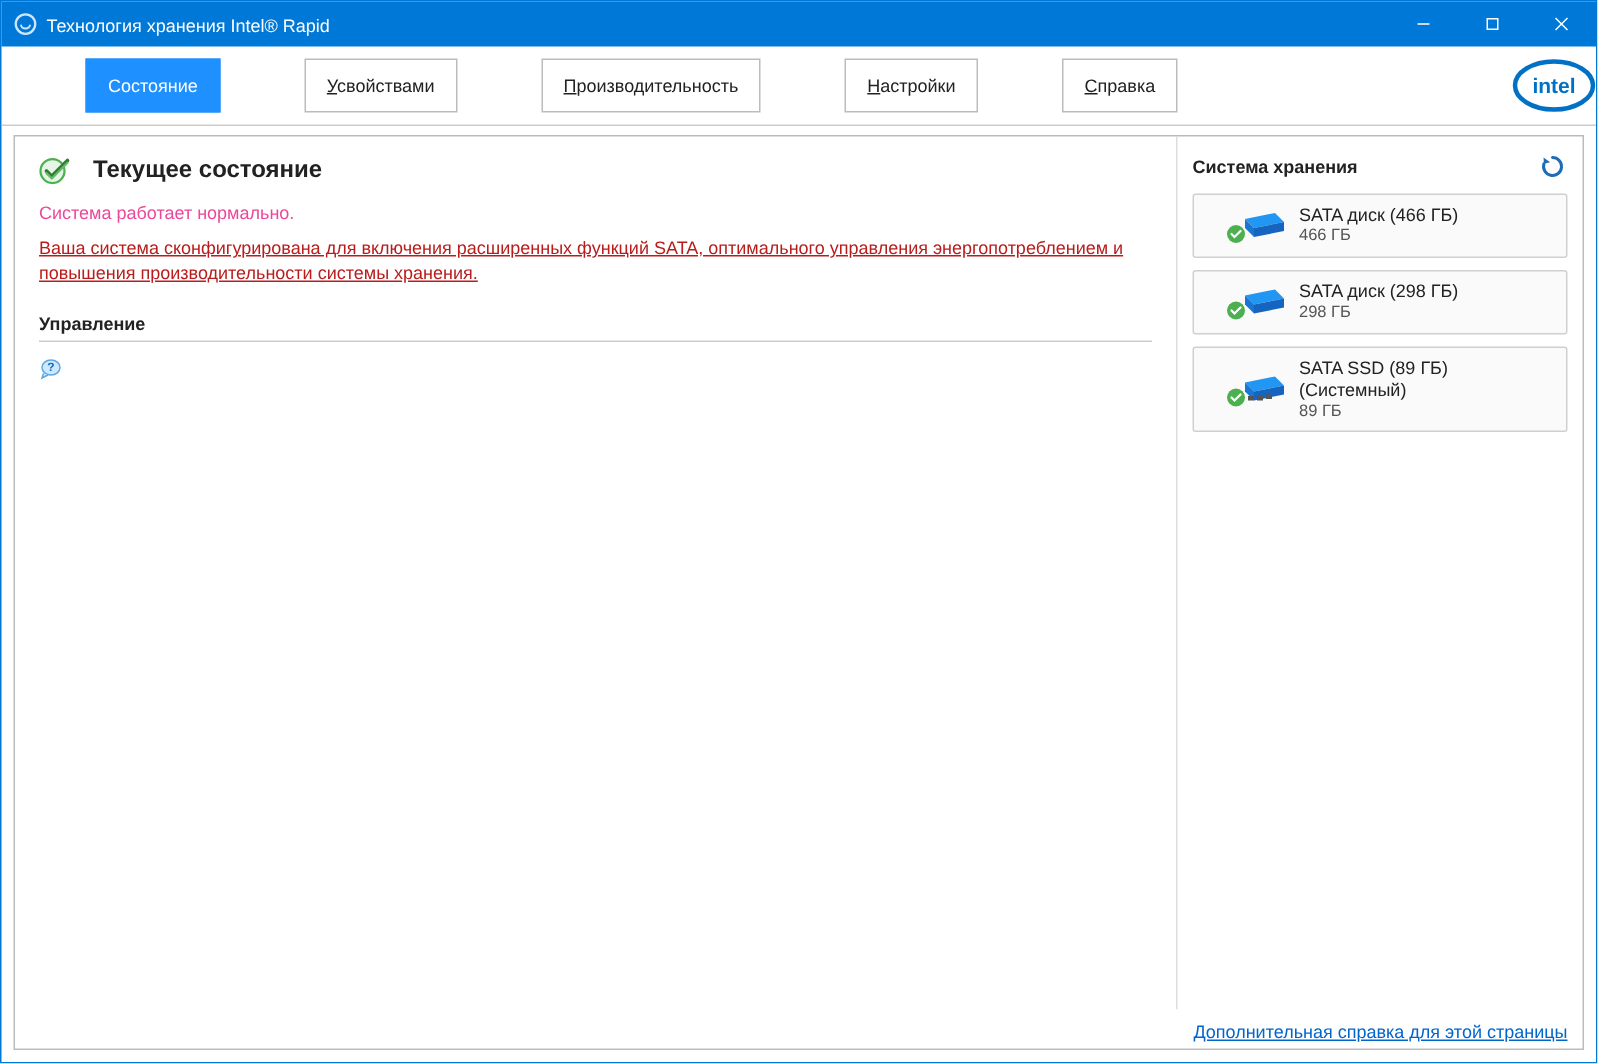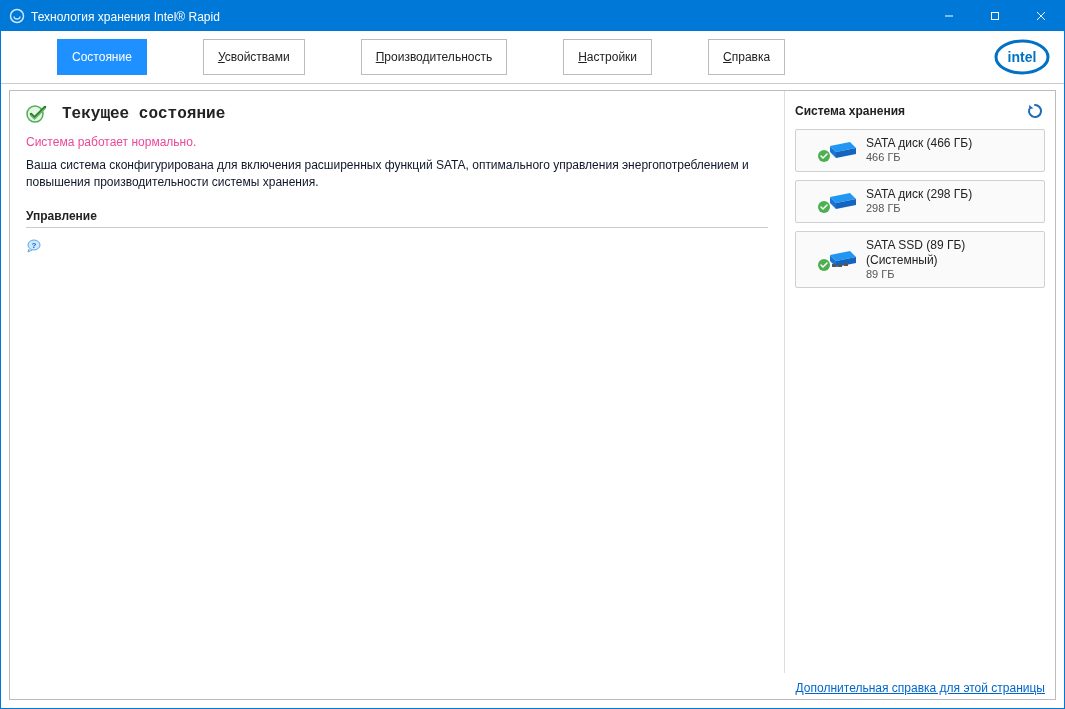--- a/index.html
+++ b/index.html
@@ -53,21 +53,21 @@
     margin-left: 48px;
   }
   .tab.active {
     background: #1e90ff;
     color: #fff;
     border-color: #1e90ff;
   }
   .tab .ul { text-decoration: underline; }
   .intel-logo {
     position: absolute;
-    right: 14px;
+    right: 0;
     top: 50%;
     transform: translateY(-50%);
     width: 56px;
     height: 38px;
   }
 
   
   .content {
     padding: 6px 8px 8px 8px;
     flex: 1 1 auto;
@@ -96,25 +96,24 @@
     width: 270px;
     flex: 0 0 270px;
     padding: 10px 10px;
     overflow: auto;
   }
   .status-header {
     display: flex;
     align-items: center;
     gap: 8px;
     margin-bottom: 10px;
-    font-family: Liberation Mono, monospace;
   }
   .status-title { font-size: 16px; font-weight: 600; color: #222; }
   .status-text { color: #ec4899; margin-bottom: 8px; }
-  .status-desc { color: #0f172a; line-height: 1.4; margin-bottom: 18px; }
+  .status-desc { color: #b91c1c; line-height: 1.4; margin-bottom: 18px; text-decoration: underline; }
   .section-heading { font-weight: 600; color: #222; margin-bottom: 4px; }
   hr.sep { border: none; border-top: 1px solid #ccc; margin: 4px 0 10px 0; }
   .hint-line { display: flex; align-items: center; gap: 4px; color: #333; }
   .help-bubble { width:16px; height:16px; display:inline-flex; }
 
   .side-header {
     display: flex;
     align-items: center;
     justify-content: space-between;
     margin-bottom: 8px;

